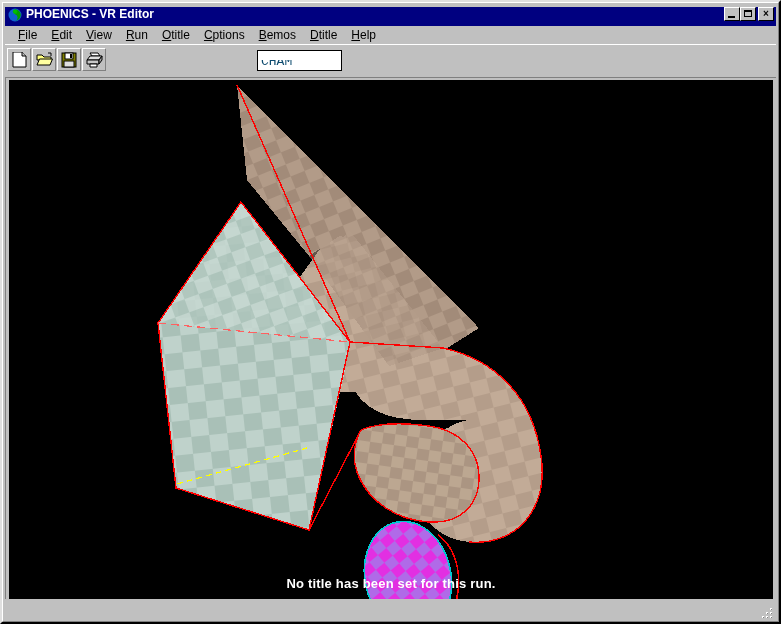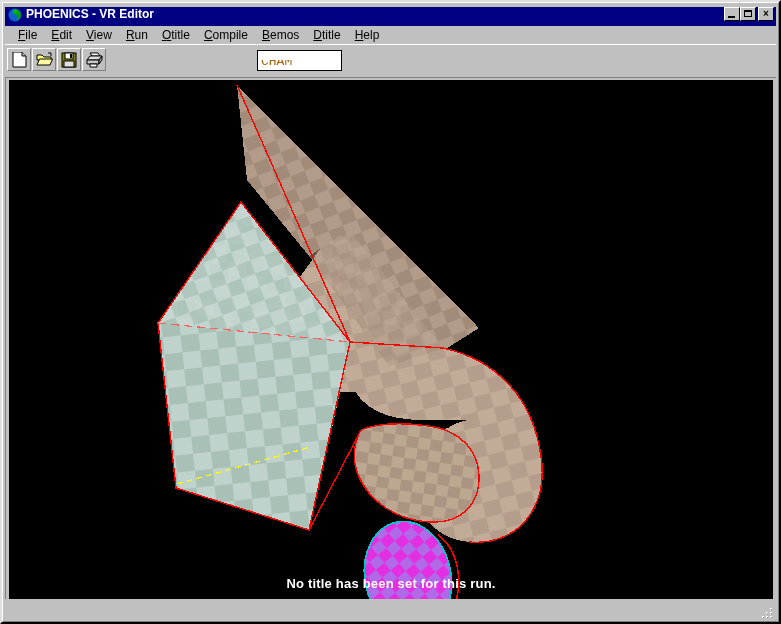--- a/index.html
+++ b/index.html
@@ -164,21 +164,21 @@
     background: #ffffff;
   }
   #field-case { left: 252px; width: 85px; }
   #field-domain { left: 349px; width: 160px; }
   .tb-field-inner {
     width: 100%; height: 100%;
     border: none;
     background: transparent;
     font-family: "Liberation Mono", monospace;
     font-size: 13px;
-    color: #a16207;
+    color: #0c4a6e;
     padding: 0 0 16px 3px;
     box-sizing: border-box;
     outline: none;
     line-height: 19px;
   }
 
   
   .client-area {
     position: absolute;
     left: 3px; top: 75px;
@@ -264,21 +264,21 @@
         </div>
     </div>
   </div>
 
   <div class="menu-bar">
     <div class="menu-item"><span class="acc">F</span><span>ile</span></div>
     <div class="menu-item"><span class="acc">E</span><span>dit</span></div>
     <div class="menu-item"><span class="acc">V</span><span>iew</span></div>
     <div class="menu-item"><span class="acc">R</span><span>un</span></div>
     <div class="menu-item"><span class="acc">O</span><span>title</span></div>
-    <div class="menu-item"><span class="acc">C</span><span>ompile</span></div>
+    <div class="menu-item"><span class="acc">C</span><span>ptions</span></div>
     <div class="menu-item"><span class="acc">B</span><span>emos</span></div>
     <div class="menu-item"><span class="acc">D</span><span>title</span></div>
     <div class="menu-item"><span class="acc">H</span><span>elp</span></div>
   </div>
 
   <div class="toolbar">
     <div class="tb-buttons">
 
       <div class="tb-btn">
         <svg width="17" height="16" viewBox="0 0 17 16">

